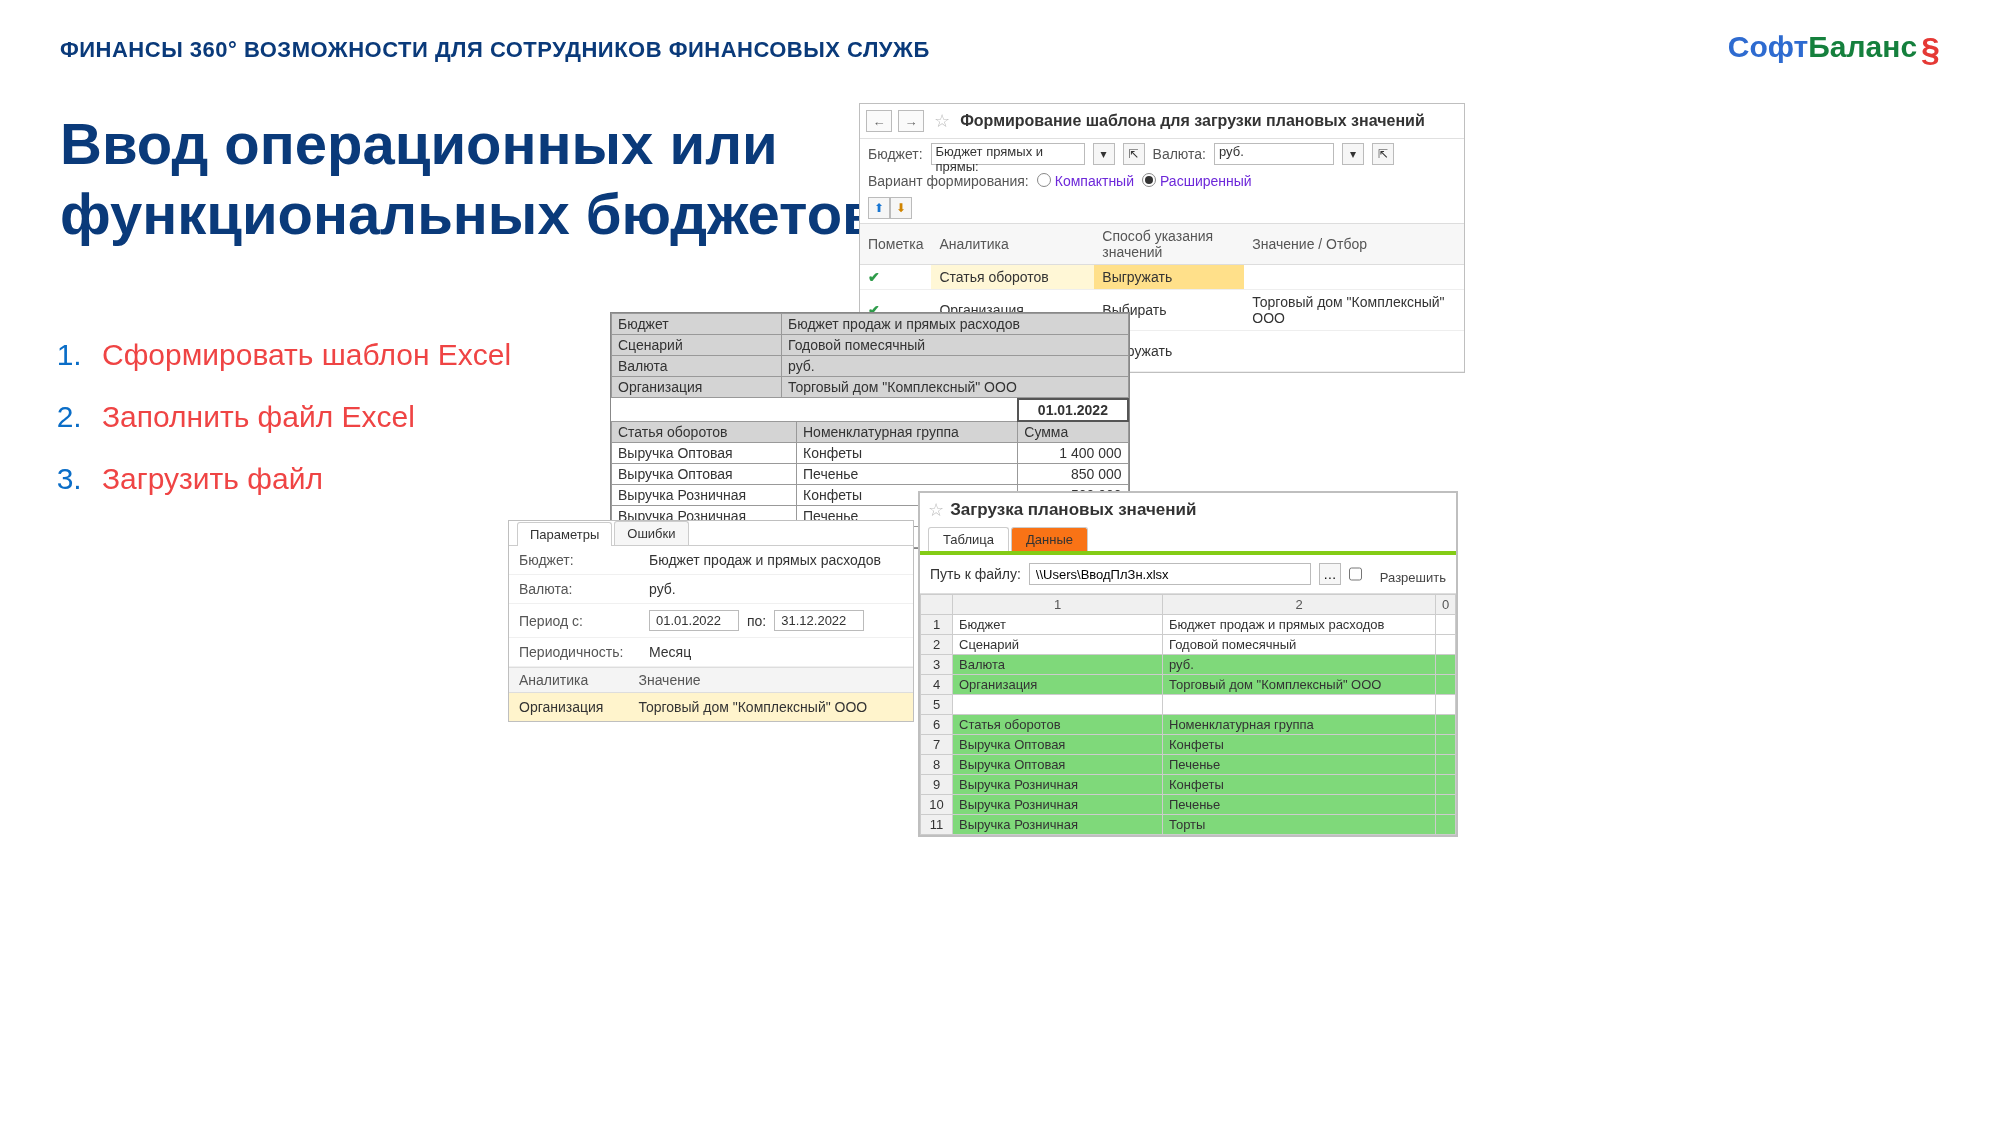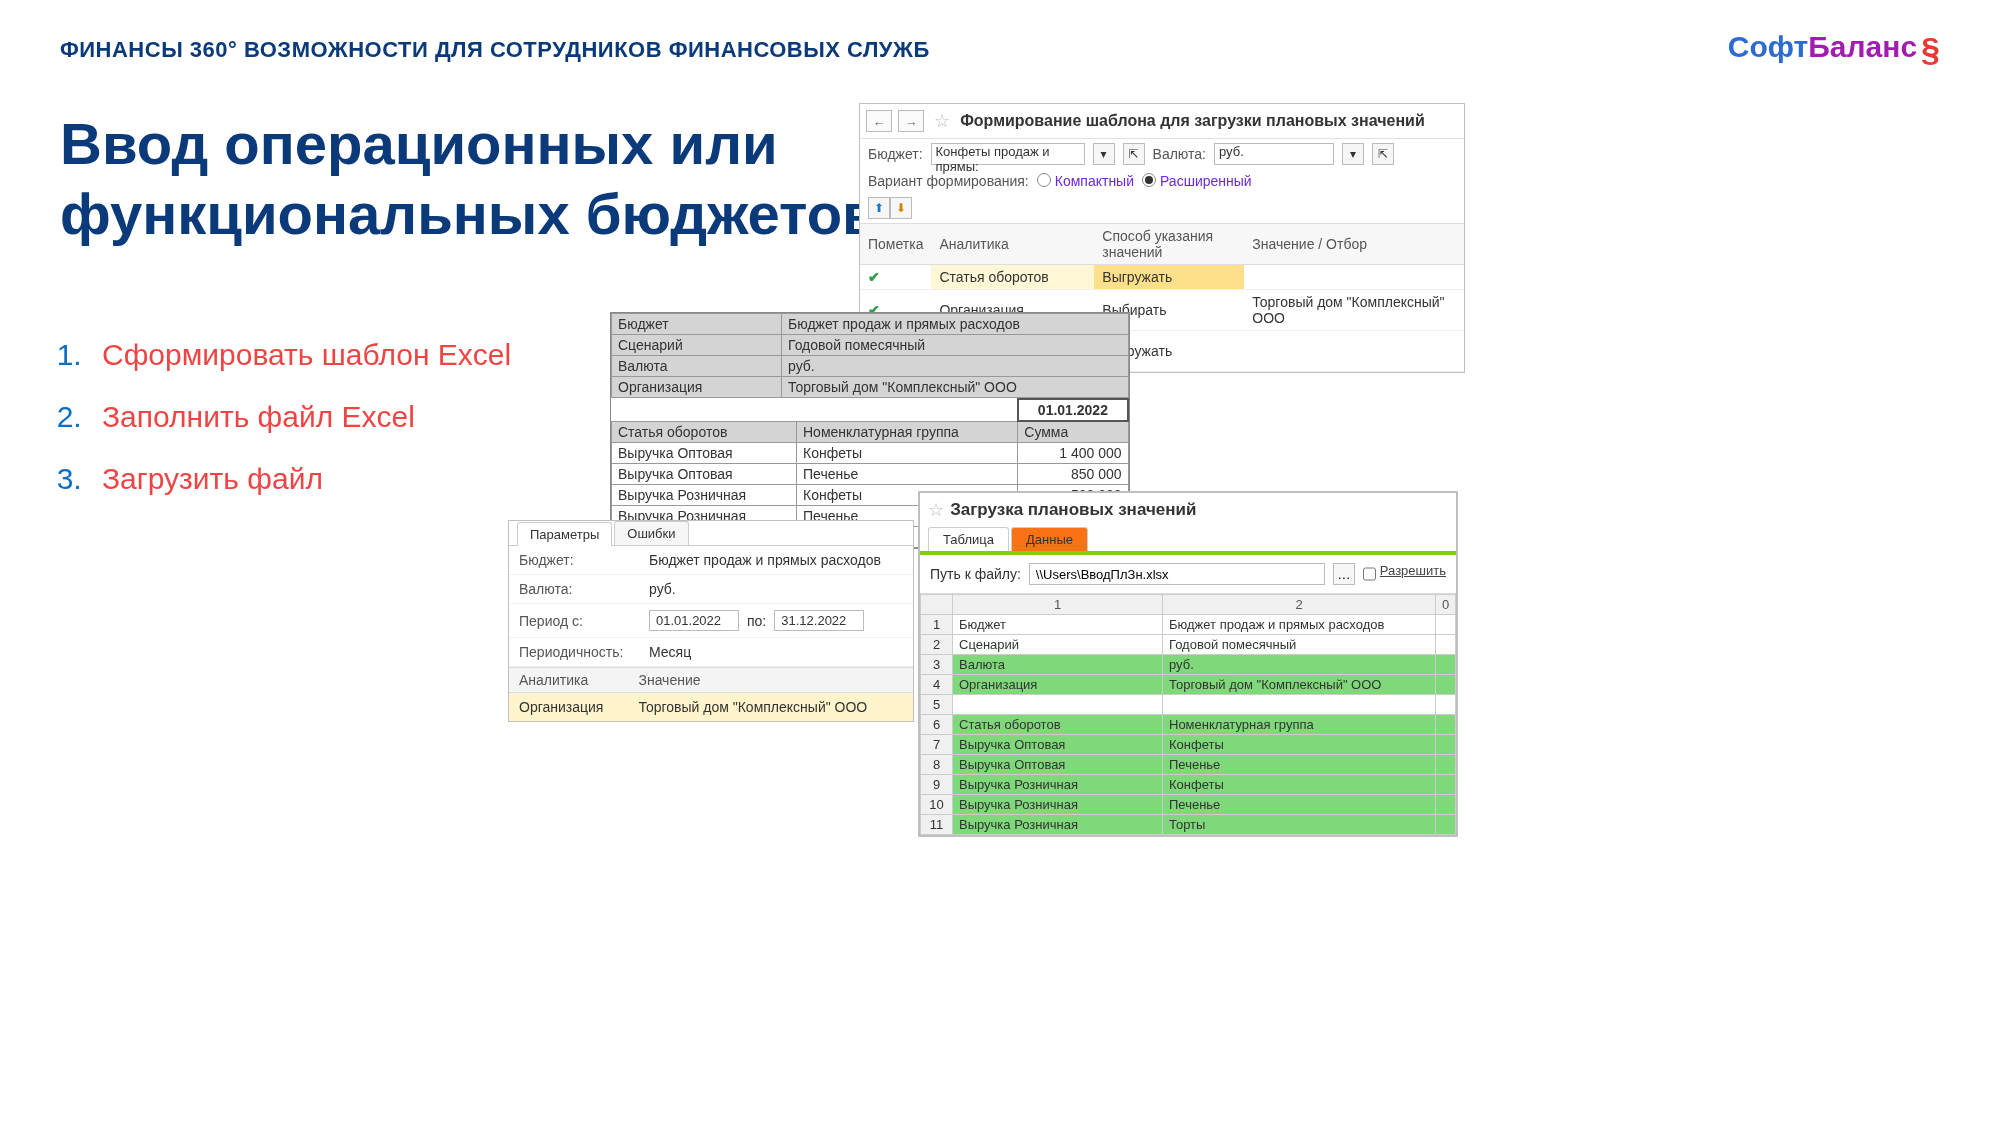--- a/index.html
+++ b/index.html
@@ -1,21 +1,21 @@
 <!DOCTYPE html>
 <html><head>
 <meta charset="utf-8">
 <style>
   * { box-sizing: border-box; margin: 0; padding: 0; }
   body { font-family: Arial, Helvetica, sans-serif; width: 2000px; height: 1125px; background: #fff; position: relative; overflow: hidden; }
   .page-header { display: flex; justify-content: space-between; align-items: center; padding: 30px 60px 0 60px; }
   .page-header h4 { color: #0a3a7a; font-size: 22px; font-weight: 700; letter-spacing: .5px; }
   .logo { font-size: 30px; font-weight: 700; }
   .logo .blue { color: #2e6bd0; }
-  .logo .black { color: #a21caf; }
+  .logo .black { color: #15803d; }
   .logo .swirl { color: #e53935; font-size: 34px; vertical-align: middle; margin-left: 4px; }
   .main-title { color: #0a3a7a; font-size: 58px; font-weight: 700; line-height: 1.2; padding: 40px 60px 20px; max-width: 1050px; }
   .steps { padding: 70px 60px 0 90px; font-size: 30px; color:#ef4444; }
   .steps li { margin-bottom: 28px; padding-left: 12px; }
   .steps li::marker { color: #0a6dc7; font-weight: 500; }
   ol.steps { list-style: decimal; }
   .panel { position: absolute; border: 1px solid #bfbfbf; background:#fff; font-size: 15px; color:#333; }
   
   #panelA { left: 859px; top: 103px; width: 606px; }
   #panelA .top-row { display:flex; align-items:center; gap:6px; padding:6px; border-bottom:1px solid #e0e0e0; }
@@ -60,21 +60,21 @@
   #panelD { left: 918px; top: 491px; width: 540px; border:2px solid #bfbfbf; font-size:14px; }
   #panelD .hdr-row { display:flex; align-items:center; gap:6px; padding:6px 8px; }
   #panelD .star { color:#bbb; font-size:18px; }
   #panelD .win-title { font-weight:600; font-size:17px; }
   #panelD .tabs { display:flex; padding:0 8px; }
   #panelD .tab { border:1px solid #ccc; border-bottom:none; padding:4px 14px; background:#f97316; margin-right:2px; font-size:13px; border-radius:3px 3px 0 0; }
   #panelD .tab.active { background:#fff; }
   #panelD .path-row { display:flex; align-items:center; gap:8px; padding:8px 10px; border-top:4px solid #84cc16; border-bottom:1px solid #ddd; }
   #panelD .path-row input { flex:1; height:22px; border:1px solid #bbb; padding:0 6px; font-size:13px; }
   #panelD .dots { width:22px; height:22px; border:1px solid #bbb; background:#f6f6f6; }
-  #panelD .allow { display:flex; align-items:flex-start; gap:4px; font-size:13px; color:#444;text-decoration:underline; }
+  #panelD .allow { display:flex; align-items:flex-end; gap:18px; font-size:13px; color:#444; }
   #panelD table { width:100%; border-collapse:collapse; font-size:13px; }
   #panelD th { background:#f0f0f0; border:1px solid #ccc; padding:2px 4px; font-weight:400; color:#555; }
   #panelD td { border:1px solid #ccc; padding:2px 6px; }
   #panelD td.idx { text-align:center; background:#f0f0f0; width:32px; }
   #panelD tr.green td:not(.idx) { background:#7fd97a; }
   .radio { display:inline-flex; align-items:flex-start; gap:4px; font-size:14px; color:#6d28d9; }
   .radio .dot { width:14px; height:14px; border:1px solid #888; border-radius:50%; display:inline-flex; align-items:center; justify-content:center; }
   .radio.checked .dot::after { content:""; width:8px; height:8px; background:#333; border-radius:50%; }
 </style>
 </head>
@@ -97,21 +97,21 @@
 
 <div id="panelA" class="panel">
   <div class="top-row">
     <div class="nav-btn">←</div>
     <div class="nav-btn">→</div>
     <span class="star">☆</span>
     <span class="win-title">Формирование шаблона для загрузки плановых значений</span>
   </div>
   <div class="fld-row">
     <span class="fld-label">Бюджет:</span>
-    <span class="inputlike" style="width:154px;">Конфеты продаж и прямы:</span>
+    <span class="inputlike" style="width:154px;">Бюджет прямых и прямы:</span>
     <span class="mini-btn">▾</span>
     <span class="mini-btn">⇱</span>
     <span class="fld-label">Валюта:</span>
     <span class="inputlike" style="width:120px;">руб.</span>
     <span class="mini-btn">▾</span>
     <span class="mini-btn">⇱</span>
   </div>
   <div class="fld-row">
     <span class="fld-label">Вариант формирования:</span>
     <span class="radio">

